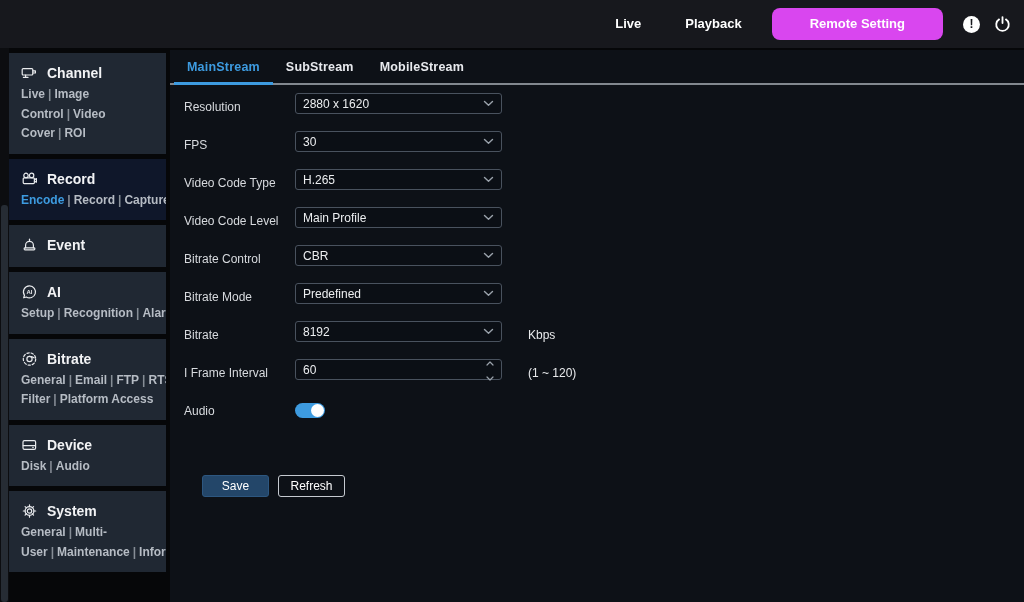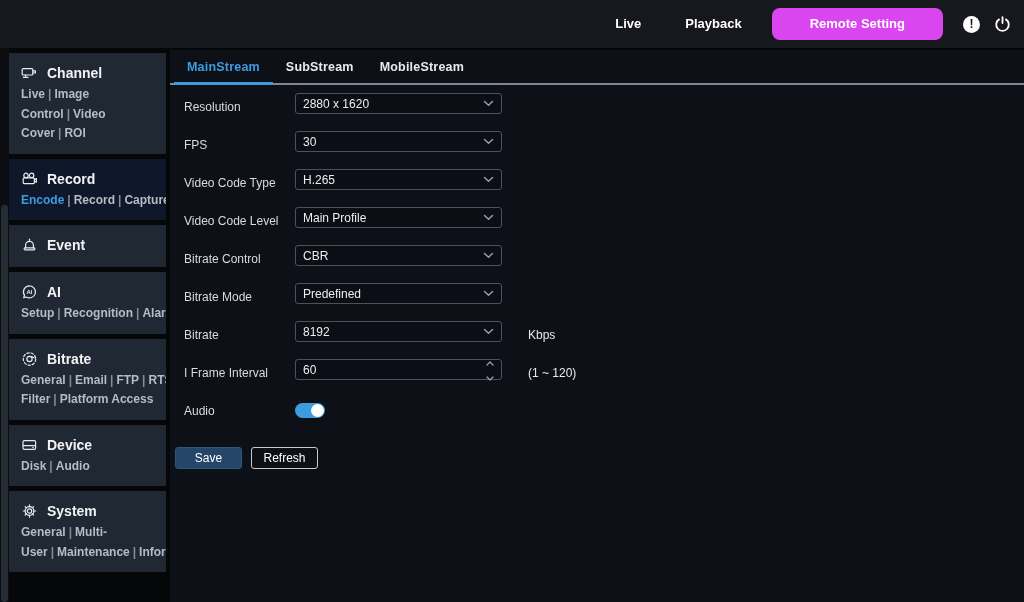--- a/index.html
+++ b/index.html
@@ -96,21 +96,21 @@
   .suffix { color:#e8eaec; font-size:12px; margin-left:26px; white-space:nowrap; }
   .toggle {
     width:30px; height:15px; border-radius:8px; background:#3d9be0;
     position:relative; cursor:pointer;
   }
   .toggle .knob {
     position:absolute; right:1px; top:1px; width:13px; height:13px;
     border-radius:50%; background:#ffffff;
   }
 
-  .actions { display:flex; gap:9px; padding-left:5px; margin-top:12px; }
+  .actions { display:flex; gap:9px; padding-left:32px; margin-top:40px; }
   .btn { height:22px; width:67px; font-size:12px; font-family:"Liberation Sans", sans-serif;
          border-radius:3px; cursor:pointer; color:#ffffff; }
   .btn-save { background:#234669; border:1px solid #2d5780; }
   .btn-refresh { background:transparent; border:1px solid #c6cbd1; }
 </style>
 </head>
 <body>
 
 <div class="app">
 

